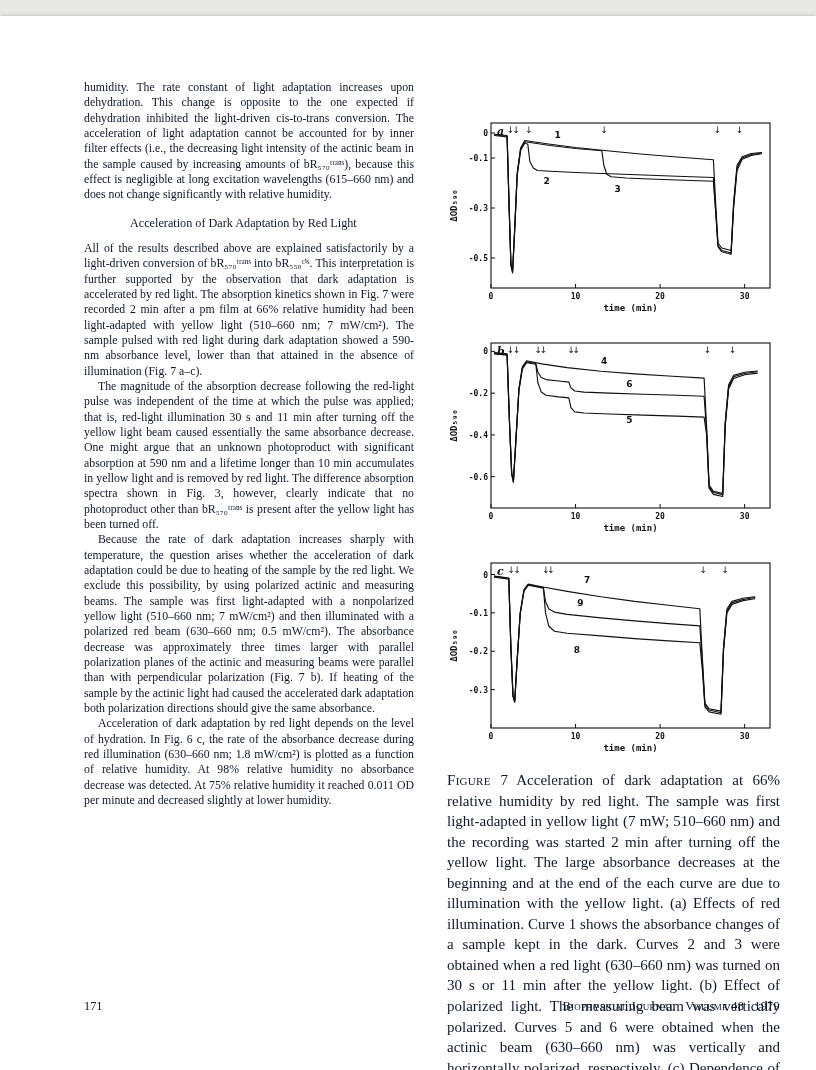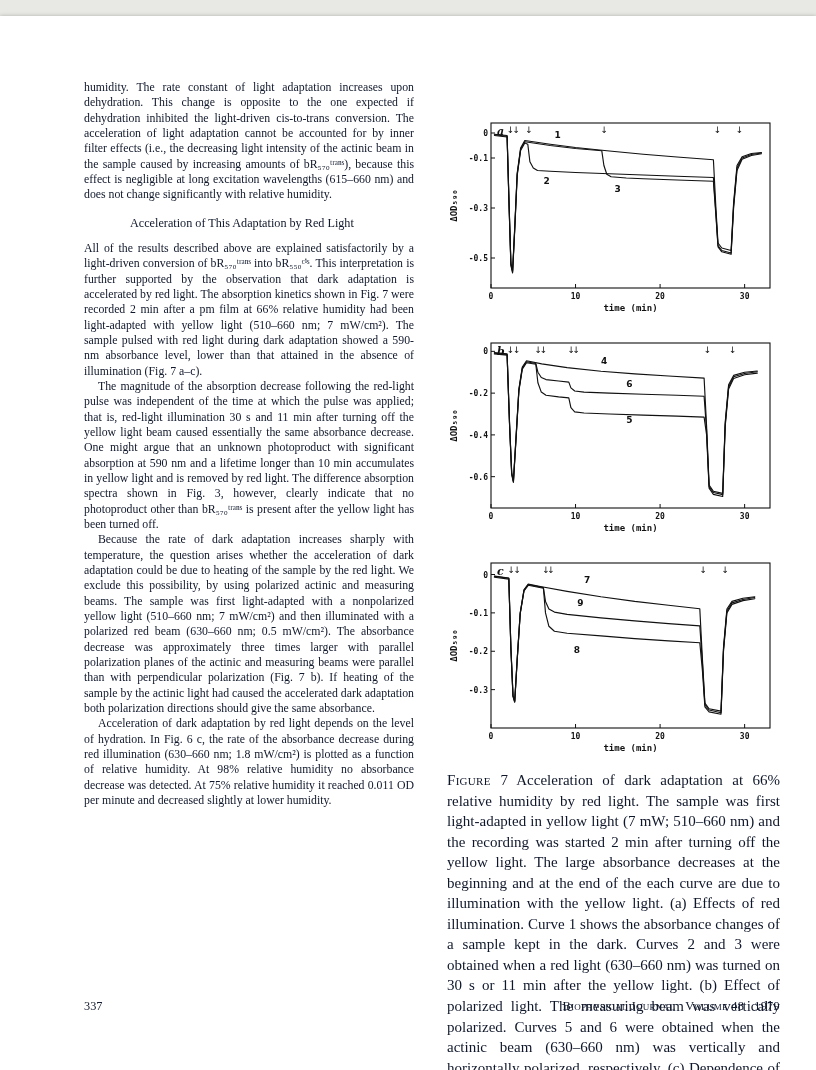--- a/index.html
+++ b/index.html
@@ -36,21 +36,21 @@
   .arrow{font:9px "DejaVu Sans",sans-serif;fill:#111;}
 </style>
 </head>
 <body>
 
 <div class="page">
   <div class="columns">
 
     <div class="col-left">
       <p class="para noindent">humidity. The rate constant of light adaptation increases upon dehydration. This change is opposite to the one expected if dehydration inhibited the light-driven cis-to-trans conversion. The acceleration of light adaptation cannot be accounted for by inner filter effects (i.e., the decreasing light intensity of the actinic beam in the sample caused by increasing amounts of bR₅₇₀ᵗʳᵃⁿˢ), because this effect is negligible at long excitation wavelengths (615–660 nm) and does not change significantly with relative humidity.</p>
-      <h2 class="section-heading">Acceleration of This Adaptation by Red Light</h2>
+      <h2 class="section-heading">Acceleration of Dark Adaptation by Red Light</h2>
       <p class="para noindent">All of the results described above are explained satisfactorily by a light-driven conversion of bR₅₇₀ᵗʳᵃⁿˢ into bR₅₅₀ᶜⁱˢ. This interpretation is further supported by the observation that dark adaptation is accelerated by red light. The absorption kinetics shown in Fig. 7 were recorded 2 min after a pm film at 66% relative humidity had been light-adapted with yellow light (510–660 nm; 7 mW/cm²). The sample pulsed with red light during dark adaptation showed a 590-nm absorbance level, lower than that attained in the absence of illumination (Fig. 7 a–c).</p>
       <p class="para">The magnitude of the absorption decrease following the red-light pulse was independent of the time at which the pulse was applied; that is, red-light illumination 30 s and 11 min after turning off the yellow light beam caused essentially the same absorbance decrease. One might argue that an unknown photoproduct with significant absorption at 590 nm and a lifetime longer than 10 min accumulates in yellow light and is removed by red light. The difference absorption spectra shown in Fig. 3, however, clearly indicate that no photoproduct other than bR₅₇₀ᵗʳᵃⁿˢ is present after the yellow light has been turned off.</p>
       <p class="para">Because the rate of dark adaptation increases sharply with temperature, the question arises whether the acceleration of dark adaptation could be due to heating of the sample by the red light. We exclude this possibility, by using polarized actinic and measuring beams. The sample was first light-adapted with a nonpolarized yellow light (510–660 nm; 7 mW/cm²) and then illuminated with a polarized red beam (630–660 nm; 0.5 mW/cm²). The absorbance decrease was approximately three times larger with parallel polarization planes of the actinic and measuring beams were parallel than with perpendicular polarization (Fig. 7 b). If heating of the sample by the actinic light had caused the accelerated dark adaptation both polarization directions should give the same absorbance.</p>
       <p class="para">Acceleration of dark adaptation by red light depends on the level of hydration. In Fig. 6 c, the rate of the absorbance decrease during red illumination (630–660 nm; 1.8 mW/cm²) is plotted as a function of relative humidity. At 98% relative humidity no absorbance decrease was detected. At 75% relative humidity it reached 0.011 OD per minute and decreased slightly at lower humidity.</p>
     </div>
 
     <div class="col-right">
       <div class="chart"><svg width="333" height="206">
             <rect x="44" y="13" width="279" height="165" fill="none" stroke="#111" stroke-width="1.1"></rect>
             <line x1="44" y1="178" x2="44" y2="174" stroke="#111"></line>
@@ -156,16 +156,16 @@
             <text x="126.85454545454546" y="103.17441860465114" class="curve-label">8</text>
           </svg></div>
       <p class="caption">
         <span class="smallcaps">Figure 7</span><span>Acceleration of dark adaptation at 66% relative humidity by red light. The sample was first light-adapted in yellow light (7 mW; 510–660 nm) and the recording was started 2 min after turning off the yellow light. The large absorbance decreases at the beginning and at the end of the each curve are due to illumination with the yellow light. (a) Effects of red illumination. Curve 1 shows the absorbance changes of a sample kept in the dark. Curves 2 and 3 were obtained when a red light (630–660 nm) was turned on 30 s or 11 min after the yellow light. (b) Effect of polarized light. The measuring beam was vertically polarized. Curves 5 and 6 were obtained when the actinic beam (630–660 nm) was vertically and horizontally polarized, respectively. (c) Dependence of the accelerated dark adaptation on the light intensity. Curves 8 and 9 were obtained when the light intensity of the red actinic beam (635–645 nm) was 0.3 and 0.15 mW/cm², respectively.</span>
       </p>
     </div>
 
   </div>
 
   <div class="footer">
-    <span>337</span>
+    <span>171</span>
     <span class="smallcaps" style="white-space:pre;">Biophysical Journal   Volume 48   1979</span>
   </div>
 </div>
 
 </body></html>

